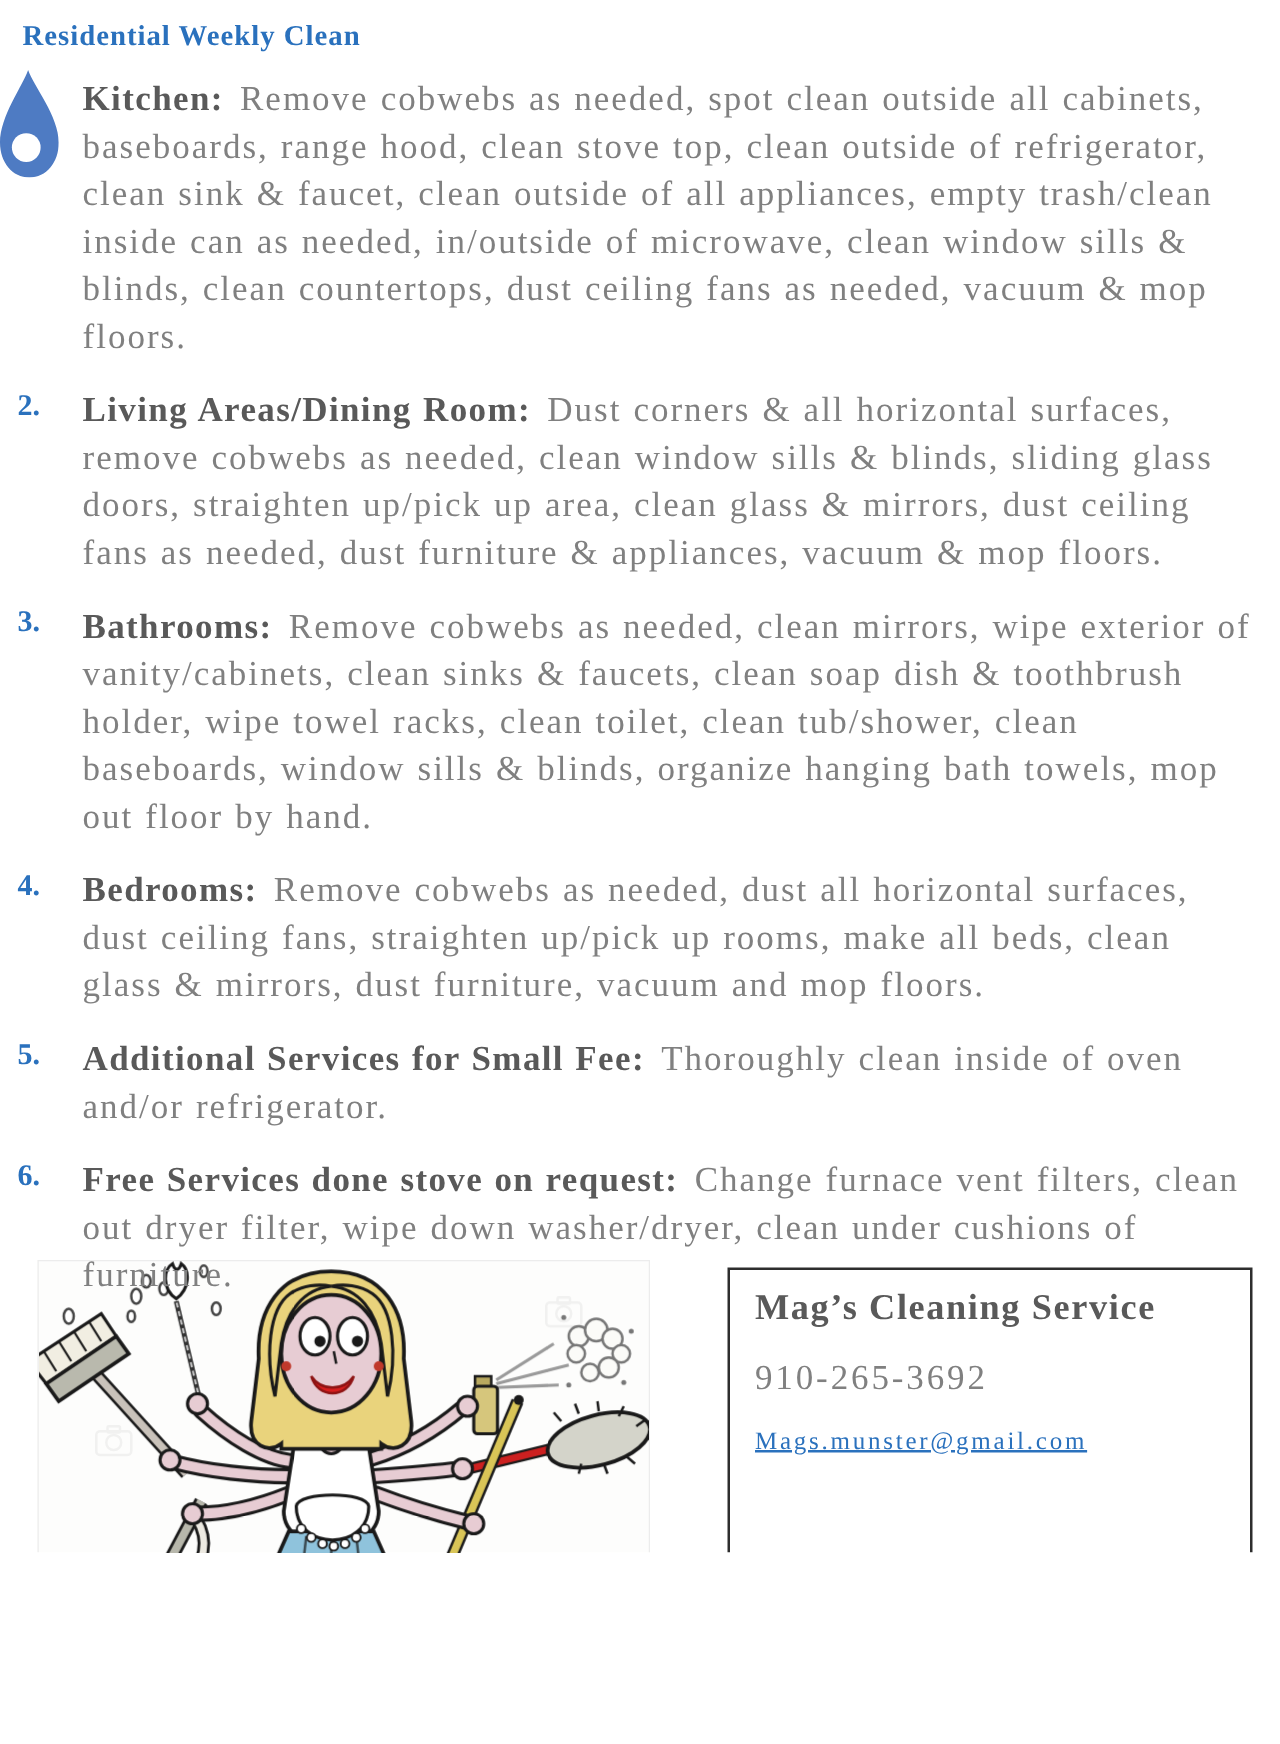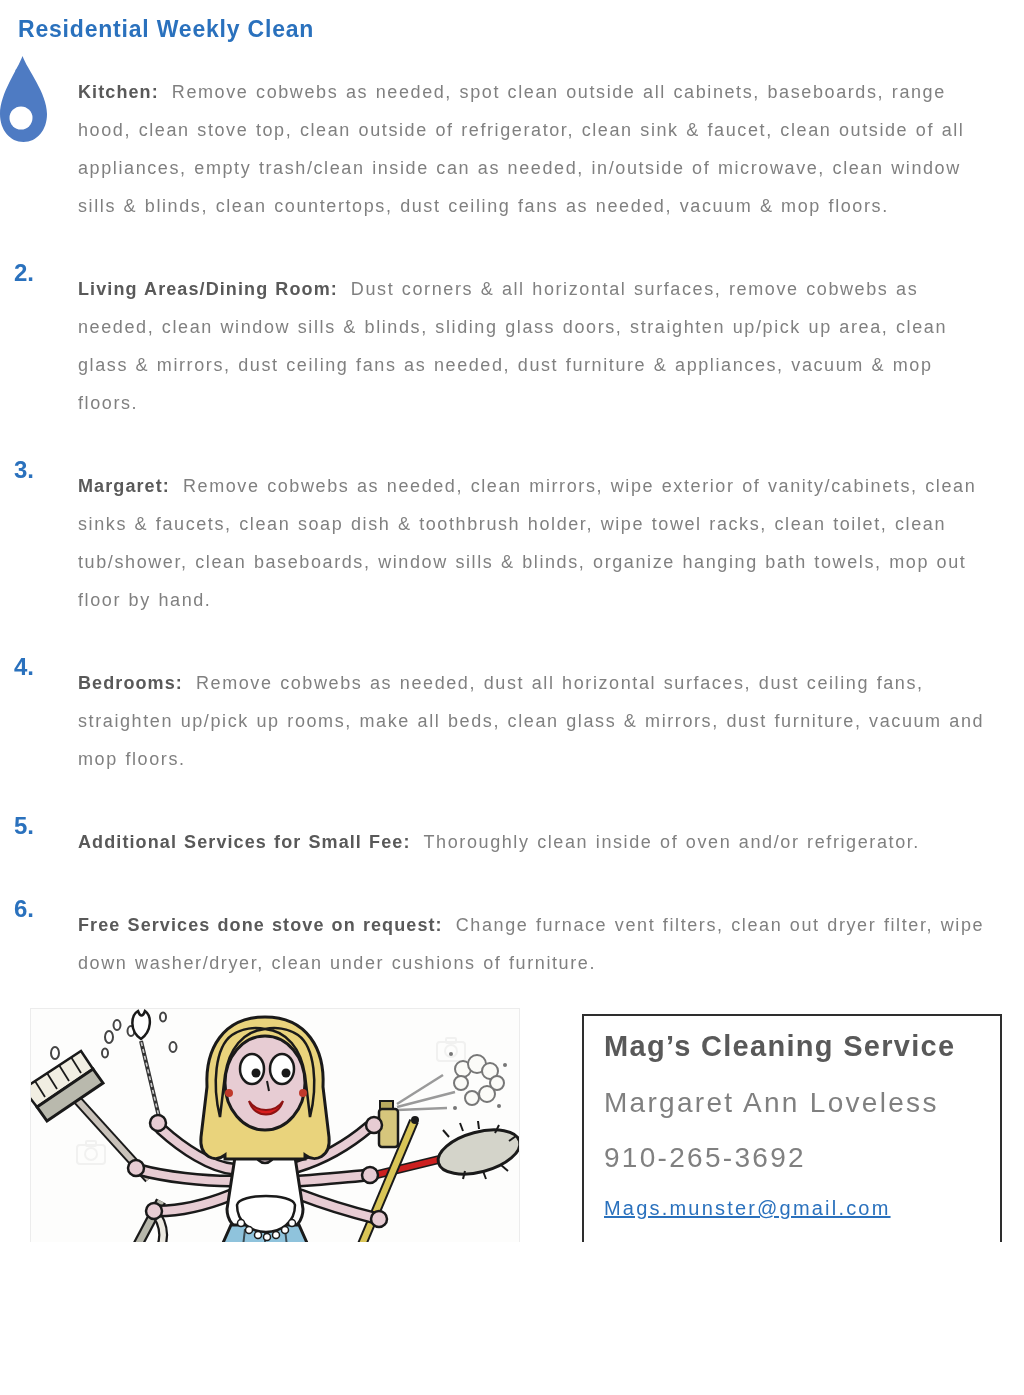--- a/index.html
+++ b/index.html
@@ -1,25 +1,25 @@
 <!DOCTYPE html>
 <html style="--accent-blue: #2a71bd; --drop-blue: #4e7bc3; --body-gray: #808080; --label-gray: #595959; --box-border: #2e2e2e;"><head>
 <meta charset="utf-8">
 <style>
   html,body{margin:0;padding:0;background:#ffffff}
   .page{position:relative;width:1024px;height:1242px;background:#ffffff;overflow:hidden;
-        font-family:Liberation Sans, sans-serif}
+        font-family:Liberation Serif, serif}
   .doc-title{position:absolute;left:18px;top:16px;margin:0;font-size:23px;font-weight:bold;
         letter-spacing:.8px;color:var(--accent-blue,#2a71bd)}
   .drop{position:absolute;left:0;top:56px;z-index:5}
   .services{position:absolute;left:14px;top:57px;width:996px;z-index:1}
   .item{display:flex;margin-bottom:13px}
   .item-num{flex:0 0 48px;font-weight:bold;font-size:24px;line-height:38px;
         color:var(--accent-blue,#2a71bd)}
-  .item-body{flex:1;margin:16px;font-size:18px;line-height:38px;color:var(--body-gray,#808080);
+  .item-body{flex:1;margin:4px;font-size:28px;line-height:38px;color:var(--body-gray,#808080);
         letter-spacing:1.6px;word-spacing:1px}
   .item-label{font-weight:bold;color:var(--label-gray,#595959);letter-spacing:1.1px;margin-right:13px}
   .illustration{position:absolute;left:30px;top:1008px;width:490px;height:387px;overflow:hidden;
         background:#fdfdfc;border:1px solid #ececec;box-sizing:border-box}
   .contact-box{position:absolute;left:582px;top:1014px;width:420px;height:246px;box-sizing:border-box;
         border:2px solid var(--box-border,#2e2e2e);background:#fff;padding:14px 14px 0 20px}
   .contact-title{font-size:29px;font-weight:bold;color:var(--label-gray,#595959);
         letter-spacing:1.3px;margin:0 0 24px}
   .contact-line{font-size:28px;color:var(--body-gray,#808080);letter-spacing:2.3px;margin:0 0 23px}
   .contact-email{display:inline-block;font-size:20px;color:var(--accent-blue,#2a71bd);
@@ -41,21 +41,21 @@
     <div class="item">
       <span class="item-num">1.</span>
       <p class="item-body"><span class="item-label">Kitchen:</span><span>Remove cobwebs as needed, spot clean outside all cabinets, baseboards, range hood, clean stove top, clean outside of refrigerator, clean sink &amp; faucet, clean outside of all appliances, empty trash/clean inside can as needed, in/outside of microwave, clean window sills &amp; blinds, clean countertops, dust ceiling fans as needed, vacuum &amp; mop floors.</span></p>
     </div>
     <div class="item">
       <span class="item-num">2.</span>
       <p class="item-body"><span class="item-label">Living Areas/Dining Room:</span><span>Dust corners &amp; all horizontal surfaces, remove cobwebs as needed, clean window sills &amp; blinds, sliding glass doors, straighten up/pick up area, clean glass &amp; mirrors, dust ceiling fans as needed, dust furniture &amp; appliances, vacuum &amp; mop floors.</span></p>
     </div>
     <div class="item">
       <span class="item-num">3.</span>
-      <p class="item-body"><span class="item-label">Margaret:</span><span>Remove cobwebs as needed, clean mirrors, wipe exterior of vanity/cabinets, clean sinks &amp; faucets, clean soap dish &amp; toothbrush holder, wipe towel racks, clean toilet, clean tub/shower, clean baseboards, window sills &amp; blinds, organize hanging bath towels, mop out floor by hand.</span></p>
+      <p class="item-body"><span class="item-label">Bathrooms:</span><span>Remove cobwebs as needed, clean mirrors, wipe exterior of vanity/cabinets, clean sinks &amp; faucets, clean soap dish &amp; toothbrush holder, wipe towel racks, clean toilet, clean tub/shower, clean baseboards, window sills &amp; blinds, organize hanging bath towels, mop out floor by hand.</span></p>
     </div>
     <div class="item">
       <span class="item-num">4.</span>
       <p class="item-body"><span class="item-label">Bedrooms:</span><span>Remove cobwebs as needed, dust all horizontal surfaces, dust ceiling fans, straighten up/pick up rooms, make all beds, clean glass &amp; mirrors, dust furniture, vacuum and mop floors.</span></p>
     </div>
     <div class="item">
       <span class="item-num">5.</span>
       <p class="item-body"><span class="item-label">Additional Services for Small Fee:</span><span>Thoroughly clean inside of oven and/or refrigerator.</span></p>
     </div>
     <div class="item">
@@ -280,18 +280,17 @@
 
         <path d="M236,72 L 238,82" stroke="#1a1a1a" stroke-width="2" fill="none"></path>
 
         <path d="M218,92 C 226,104 244,104 252,92 C 247,110 223,110 218,92 Z" fill="#d81e1e" stroke="#8e1313" stroke-width="2"></path>
       </g>
     </svg>
   </div>
 
   <div class="contact-box">
     <p class="contact-title">Mag’s Cleaning Service</p>
-    <p class="contact-line">Margaret Ann Loveless</p>
     <p class="contact-line">910-265-3692</p>
     <a class="contact-email">Mags.munster@gmail.com</a>
   </div>
 
 </div>
 
 </body></html>

